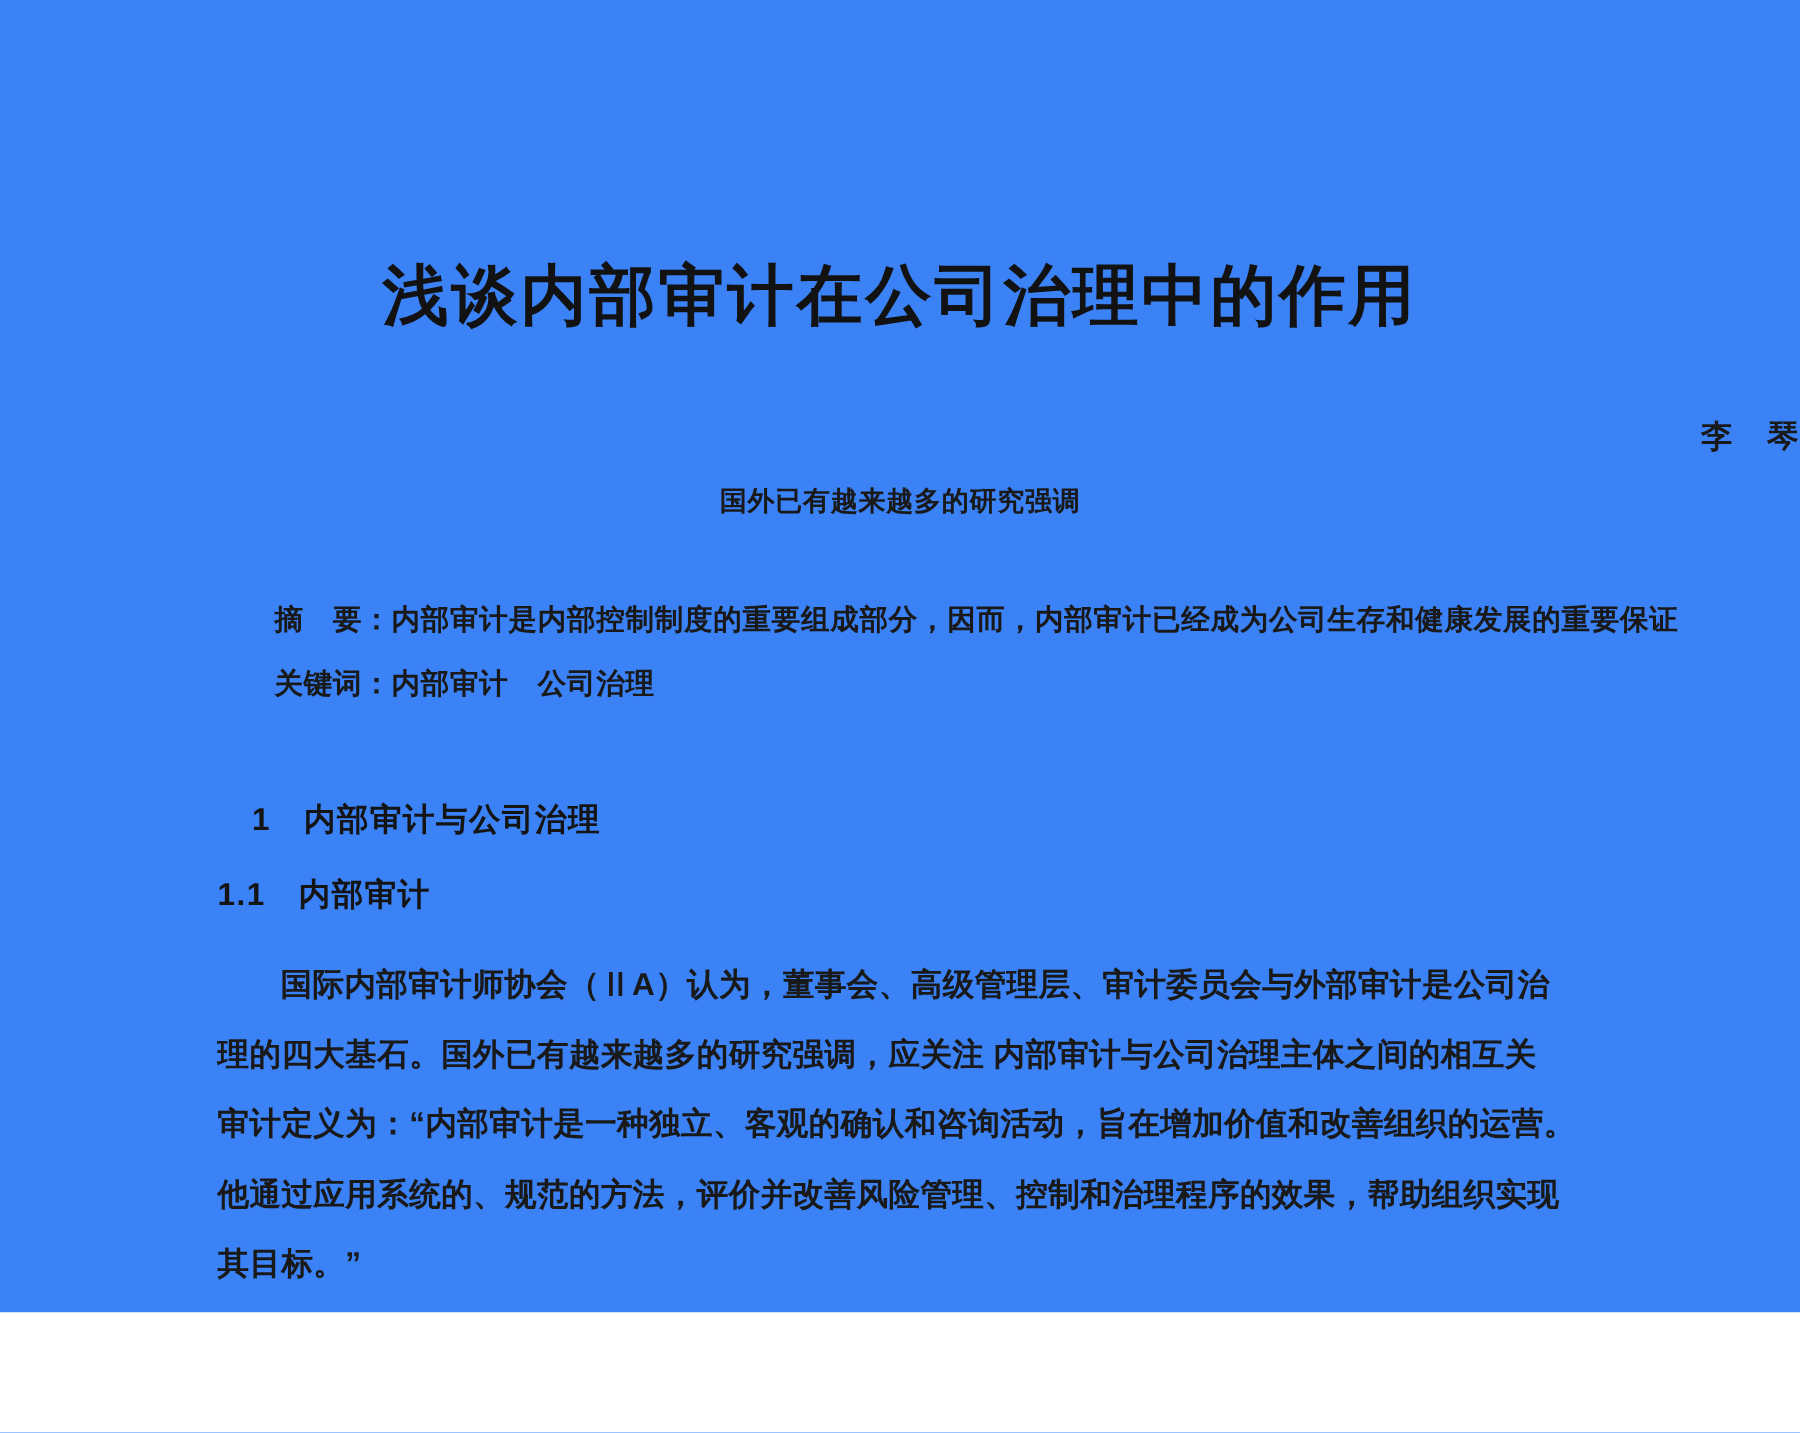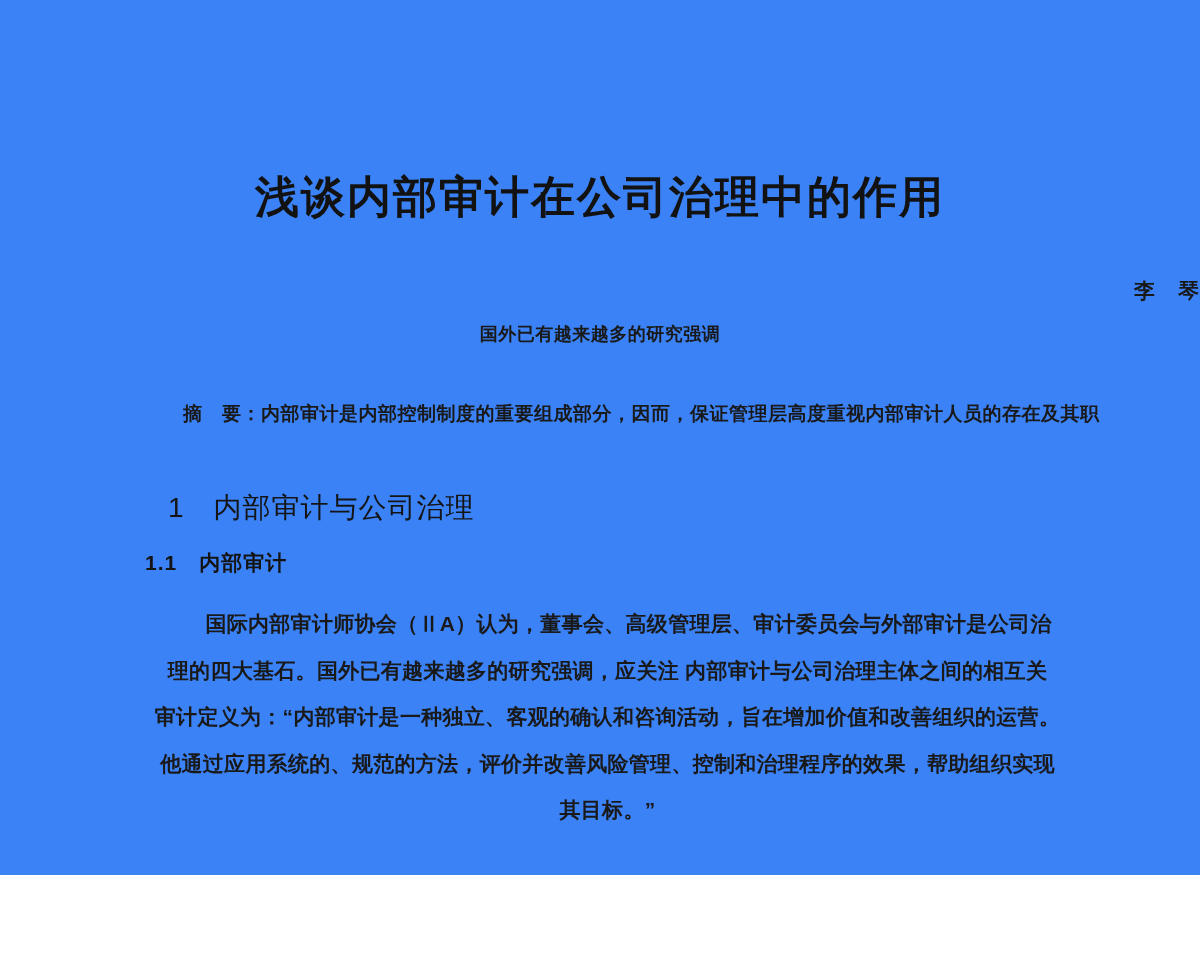--- a/index.html
+++ b/index.html
@@ -45,42 +45,41 @@
     letter-spacing: 0.5px;
   }
   .abstract .line {
     line-height: 43px;
     white-space: nowrap;
   }
   .indent { text-indent: 2em; }
   .b { font-weight: 700; }
   .h1 {
     margin: 54px 0 0 168px;
-    font-size: 28px;
-    font-weight: 400;
+    font-size: 21px;
+    font-weight: 700;
     letter-spacing: 1px;
     color: #141414;
   }
   .h2 {
     margin: 22px 12px 0 145px;
     font-size: 21px;
     font-weight: 700;
     letter-spacing: 1px;
     color: #141414;
   }
   .bodytext {
     margin: 24px 130px 0 145px;
     font-size: 21px;
     font-weight: 600;
     letter-spacing: 0.3px;
   }
   .bodytext .line {
     line-height: 46.5px;
     white-space: nowrap;
-    text-align: center;
   }
   .artifact-dot {
     position: absolute;
     left: 352px;
     top: 910px;
     width: 4px;
     height: 4px;
     background: #2f2f2f;
     border-radius: 50%;
   }
@@ -90,21 +89,22 @@
 
 <div class="page">
 
   <h1 class="title">浅谈内部审计在公司治理中的作用</h1>
 
   <div class="author">李　琴</div>
 
   <div class="affiliation">国外已有越来越多的研究强调</div>
 
   <div class="abstract">
-    <div class="line indent"><span class="b">摘　要：</span><span>内部审计是内部控制制度的重要组成部分，因而，保证管理层高度重视内部审计人员的存在及其职</span></div>
+    <div class="line indent"><span class="b">摘　要：</span><span>内部审计是内部控制制度的重要组成部分，因而，内部审计已经成为公司生存和健康发展的重要保证</span></div>
+    <div class="line indent"><span class="b">关键词：</span><span>内部审计　公司治理</span></div>
   </div>
 
   <div class="h1">1　内部审计与公司治理</div>
 
   <div class="h2">1.1　内部审计</div>
 
   <div class="bodytext">
     <div class="line indent">国际内部审计师协会（ⅡA）认为，董事会、高级管理层、审计委员会与外部审计是公司治</div>
     <div class="line">理的四大基石。国外已有越来越多的研究强调，应关注 内部审计与公司治理主体之间的相互关</div>
     <div class="line">审计定义为：“内部审计是一种独立、客观的确认和咨询活动，旨在增加价值和改善组织的运营。</div>

